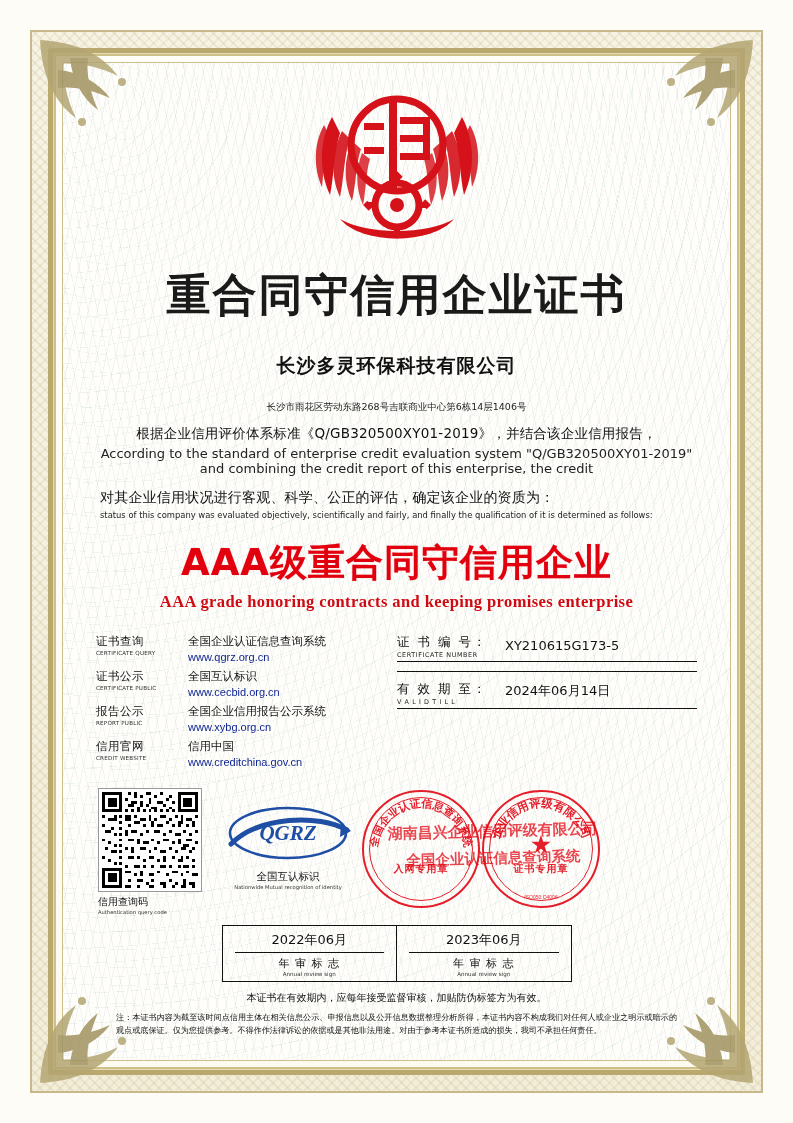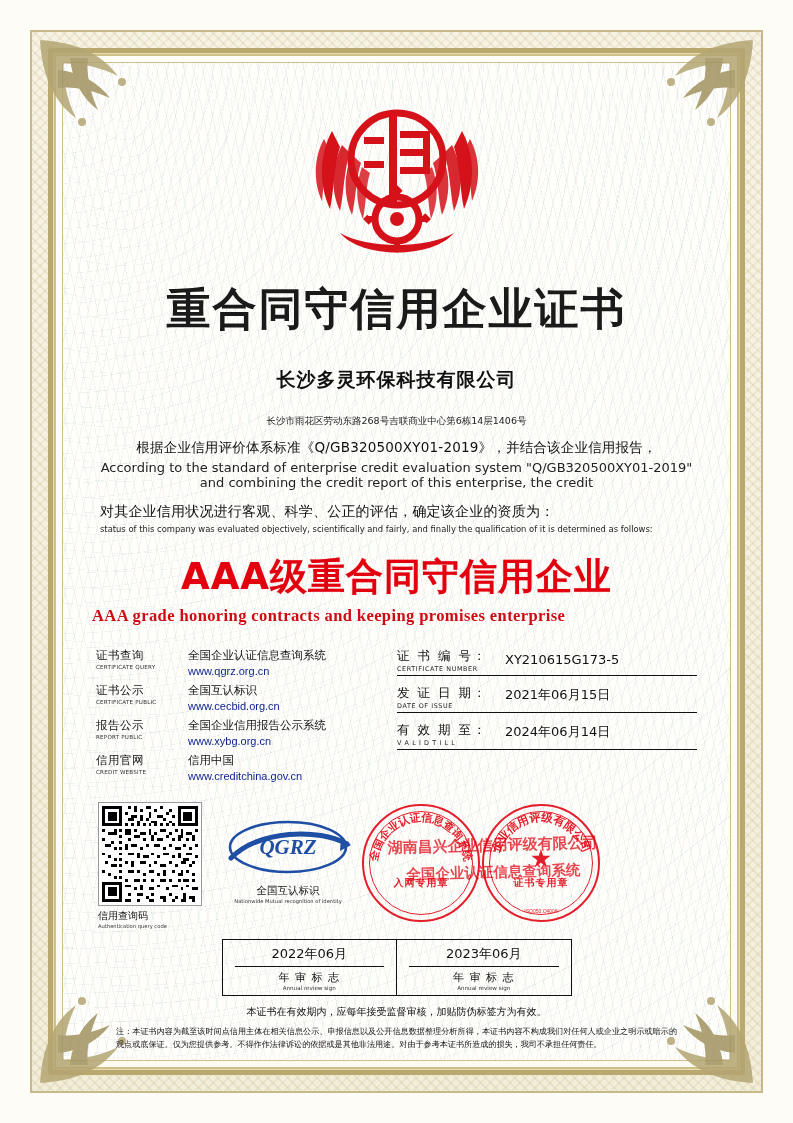--- a/index.html
+++ b/index.html
@@ -55,21 +55,21 @@
   }
   .corner.tl { left: 36px; top: 36px; }
   .corner.tr { right: 36px; top: 36px; transform: scaleX(-1); }
   .corner.bl { left: 36px; bottom: 36px; transform: scaleY(-1); }
   .corner.br { right: 36px; bottom: 36px; transform: scale(-1,-1); }
 
   
   .content {
     position: absolute;
     left: 62px; top: 62px; right: 62px; bottom: 62px;
-    padding: 20px 30px 0 30px;
+    padding: 6px 30px 0 30px;
   }
 
   
   .emblem-wrap {
     height: 190px;
     display: flex; align-items: center; justify-content: center;
     margin-top: 6px;
   }
 
   
@@ -134,20 +134,21 @@
     text-align: center;
     font-family: "DejaVu Sans", sans-serif;
     font-weight: bold;
     font-size: 37px;
     color: #e2000f;
     letter-spacing: 1px;
     margin-top: 18px;
     text-shadow: 0 0 1px rgba(226,0,15,.4);
   }
   .grade-en {
+    text-align: center;
     font-family: "Liberation Serif", serif;
     font-weight: bold;
     font-size: 16.5px;
     color: #cf0a12;
     letter-spacing: .4px;
     margin-top: 4px;
   }
 
   
   .info {
@@ -467,27 +468,20 @@
 
         <div class="rrow">
           <div class="rlbl">
             <span class="c">证 书 编 号：</span>
             <span class="e">CERTIFICATE NUMBER</span>
           </div>
           <div class="rval">XY210615G173-5</div>
         </div>
         <div class="uline"></div>
 
-        <div class="rrow">
-          <div class="rlbl">
-            <span class="c">发 证 日 期：</span>
-            <span class="e">DATE OF ISSUE</span>
-          </div>
-          <div class="rval">2021年06月15日</div>
-        </div>
         <div class="uline"></div>
 
         <div class="rrow">
           <div class="rlbl">
             <span class="c">有 效 期 至：</span>
             <span class="e">V A L I D     T I L L</span>
           </div>
           <div class="rval">2024年06月14日</div>
         </div>
         <div class="uline"></div>

